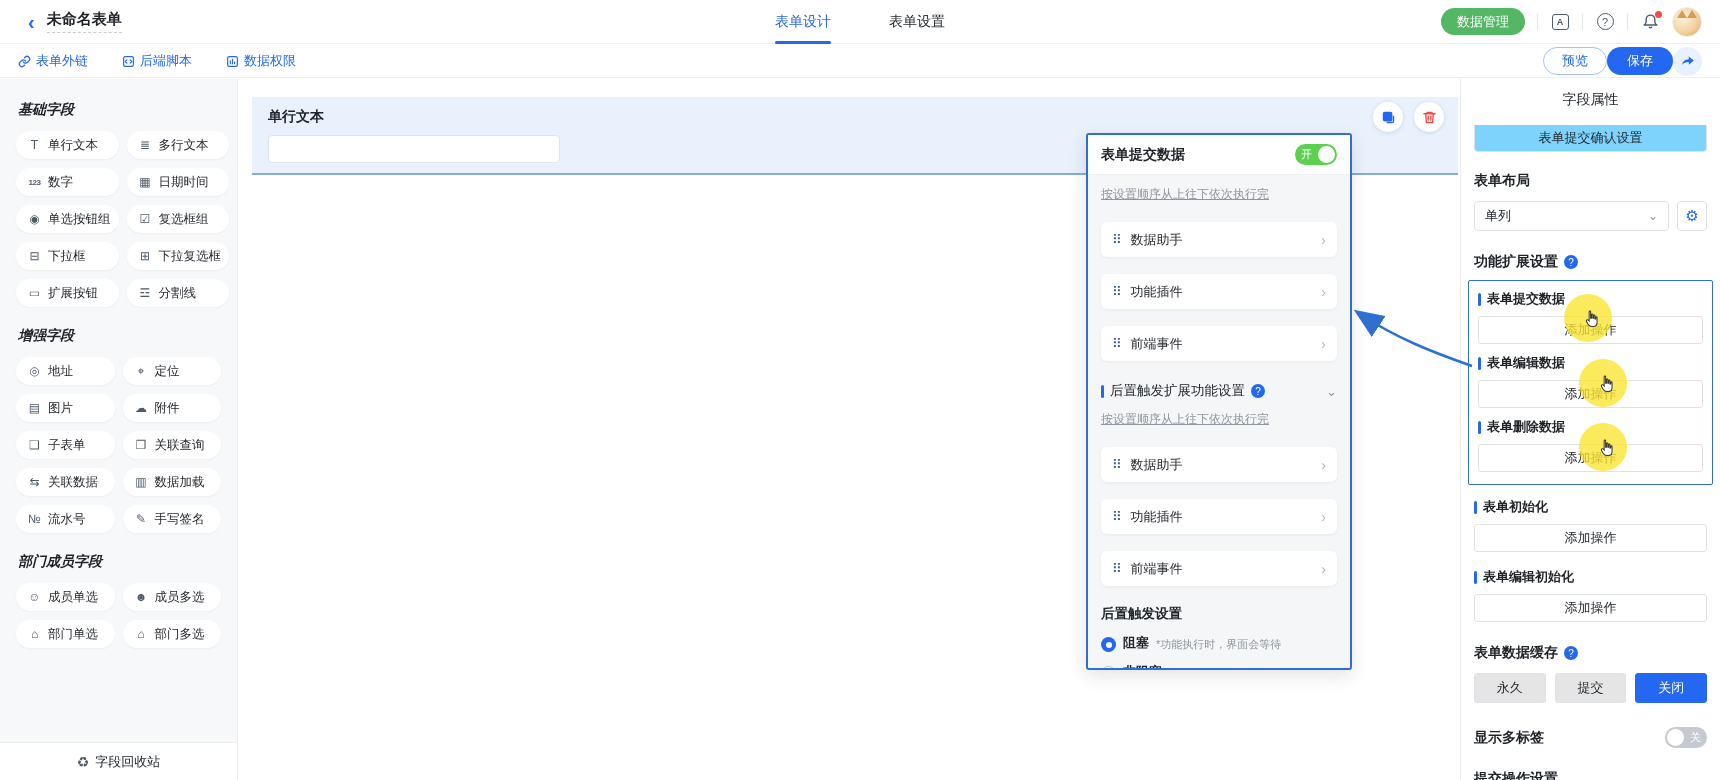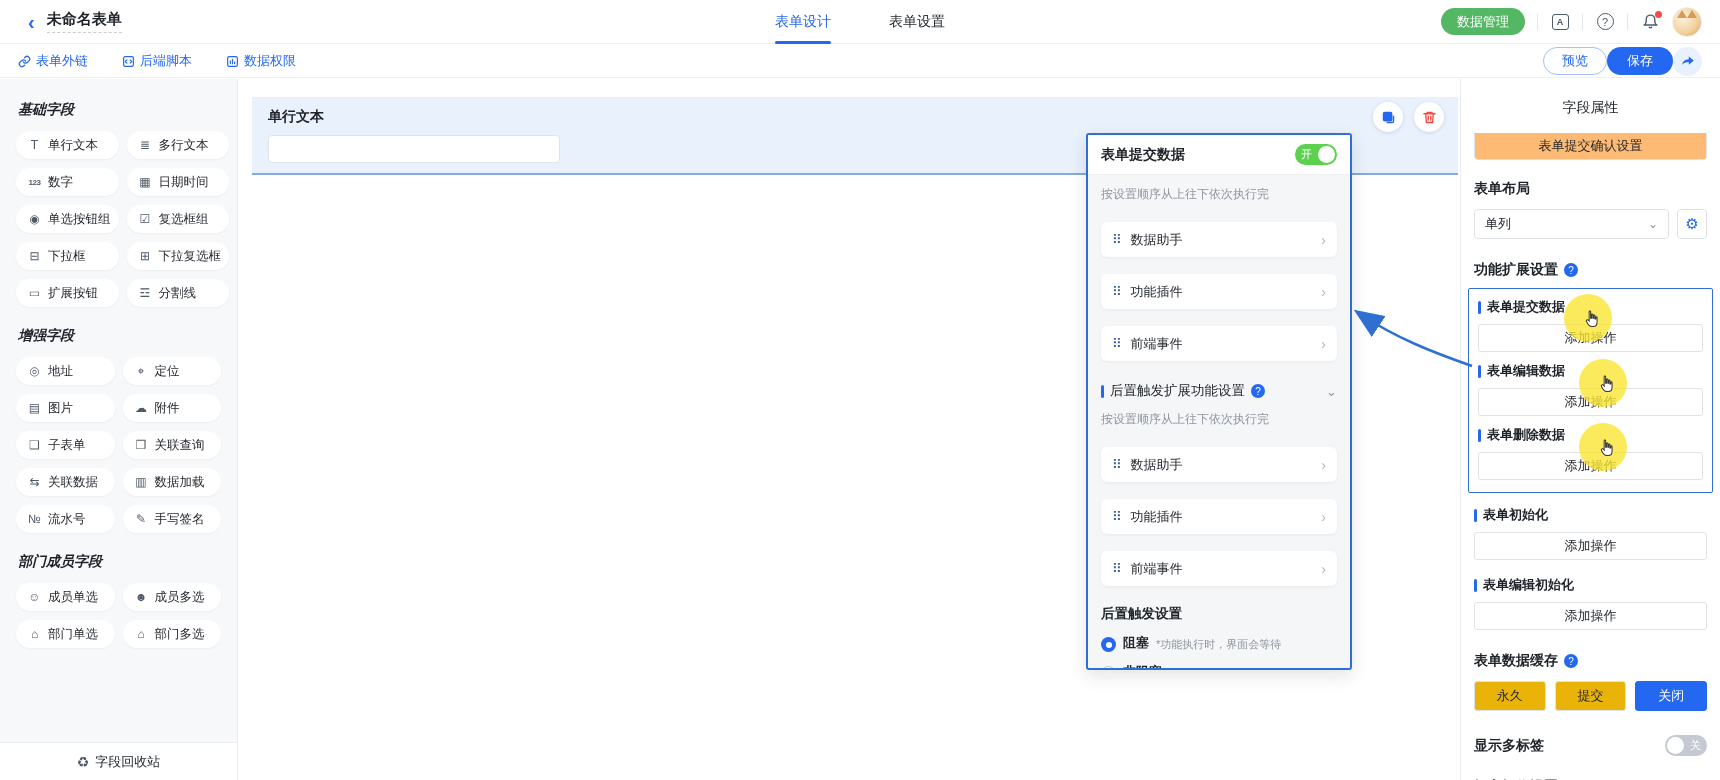--- a/index.html
+++ b/index.html
@@ -61,21 +61,21 @@
             display:flex; align-items:center; justify-content:center; cursor:pointer; }
 
   
   .fpanel { position:absolute; left:1086px; top:133px; width:266px; height:537px; background:#f4f6f8;
             border:2px solid #2f6fd2; border-radius:3px; box-shadow:0 6px 18px rgba(31,35,41,.12); z-index:20; overflow:hidden; }
   .fp-head { height:40px; background:#fff; display:flex; align-items:center; justify-content:space-between; padding:0 13px; border-bottom:1px solid #f0f1f3; }
   .fp-title { font-size:14px; font-weight:700; }
   .toggle-on { width:42px; height:21px; background:#5cd14e; border-radius:11px; position:relative; display:flex; align-items:center; cursor:pointer; }
   .toggle-on .t-lb { color:#fff; font-size:11px; margin-left:6px; }
   .toggle-on .t-knob { position:absolute; right:2px; top:2px; width:17px; height:17px; border-radius:50%; background:#fff; }
-  .fp-hint { font-size:12px; color:#8f959e; padding:11px 13px 2px; }
+  .fp-hint { font-size:12px; color:#8f959e; padding:11px 13px 2px;text-decoration:underline; }
   .fp-card { margin:0 13px; margin-top:17px; height:35px; background:#fff; border-radius:6px; box-shadow:0 1px 3px rgba(31,35,41,.06);
              display:flex; align-items:center; padding:0 11px; gap:9px; cursor:pointer; }
   .fp-card .drag { color:#3c5a96; font-size:13px; cursor:grab; }
   .fp-card .fc-lb { font-size:13px; }
   .fp-card .chev { margin-left:auto; color:#b0b5bd; font-size:14px; }
   .fp-sec { display:flex; align-items:center; gap:6px; padding:0 13px; margin-top:21px; }
   .blue-bar { width:3px; height:13px; background:#2468f2; border-radius:2px; flex:none; }
   .fp-sec-title { font-size:13.5px; font-weight:400; }
   .q-badge { width:14px; height:14px; border-radius:50%; background:#2468f2; color:#fff; font-size:10px; display:inline-flex; align-items:center; justify-content:center; flex:none; cursor:pointer; }
   .fp-sec .chev-d { margin-left:auto; color:#8f959e; font-size:13px; cursor:pointer; }
@@ -83,40 +83,40 @@
   .fp-radio { display:flex; align-items:flex-end; gap:7px; padding:0 13px; margin-top:11px; cursor:pointer; }
   .radio-dot { width:15px; height:15px; border-radius:50%; flex:none; position:relative; }
   .radio-dot.sel { background:#2468f2; }
   .radio-dot.sel::after { content:""; position:absolute; left:4.5px; top:4.5px; width:6px; height:6px; border-radius:50%; background:#fff; }
   .radio-dot.unsel { background:#fff; border:1.5px solid #b9bec7; }
   .fp-radio .r-lb { font-size:13px; font-weight:700; }
   .fp-radio .r-desc { font-size:11px; color:#8f959e; }
 
   
   .rpanel { position:absolute; top:79px; right:0; bottom:0; width:260px; background:#fff; border-left:1px solid #e9ebee; z-index:10; overflow:hidden; }
-  .rp-tabs { height:42px; display:flex;margin-top:8px; }
+  .rp-tabs { height:42px; display:flex; }
   .rp-tab { flex:1; display:flex; align-items:center; justify-content:center; font-size:14px; color:#1f2329; position:relative; cursor:pointer; }
   .rp-tab.active { color:#2468f2; }
   .rp-tab.active .underline { position:absolute; bottom:0; left:50%; transform:translateX(-50%); width:64px; height:3px; background:#2468f2; border-radius:2px; }
   .rp-content { padding:4px 13px 0; position:relative; }
-  .confirm-btn { width:100%; height:27px; border:1px solid #dfe3e8; border-radius:0 0 4px 4px; border-top:none; background:#fdba74; font-size:13px; color:#1f2329; cursor:pointer; }
+  .confirm-btn { width:100%; height:27px; border:1px solid #dfe3e8; border-radius:0 0 4px 4px; border-top:none; background:#7dd3fc; font-size:13px; color:#1f2329; cursor:pointer; }
   .rp-label { font-size:14px; font-weight:700; margin-top:20px; }
   .layout-row { display:flex; gap:8px; margin-top:11px;border-radius:10px; }
   .rp-select { flex:1; height:30px; border:1px solid #dfe3e8; border-radius:4px; background:#fff; display:flex; align-items:center; padding:0 10px; font-size:13px; cursor:pointer; }
   .rp-select .chev-d { margin-left:auto; color:#8f959e; font-size:12px; }
   .gear-btn { width:30px; height:30px; border:1px solid #dfe3e8; border-radius:4px; background:#fff; color:#2468f2; font-size:15px; display:flex; align-items:center; justify-content:center; cursor:pointer; }
   .rp-sec-head { display:flex; align-items:center; gap:6px; margin-top:22px; }
   .rp-sec-title { font-size:14px; font-weight:700; }
   .hl-box { border:1.5px solid #2f6fd2; border-radius:2px; margin:9px -6px 0; padding:7px 9px 12px; }
   .grp { margin-top:10px; }
   .grp:first-child { margin-top:2px; }
   .grp-label { display:flex; align-items:center; gap:6px; font-size:13px; font-weight:700; }
   .add-btn { width:100%; height:28px; margin-top:8px; border:1px solid #dfe3e8; border-radius:3px; background:#fff; font-size:13px; color:#1f2329; cursor:pointer; }
   .cache-row { display:flex; gap:9px; margin-top:11px; }
-  .cache-btn { flex:1; height:30px; border:1px solid #dfe3e8; border-radius:3px; background:#eab308; font-size:13px; color:#1f2329; cursor:pointer; }
+  .cache-btn { flex:1; height:30px; border:1px solid #dfe3e8; border-radius:3px; background:#e5e5e5; font-size:13px; color:#1f2329; cursor:pointer; }
   .cache-btn.active { background:#2468f2; border-color:#2468f2; color:#fff; }
   .switch-row { display:flex; align-items:center; justify-content:space-between; margin-top:24px; }
   .toggle-off { width:42px; height:21px; background:#c5c9d1; border-radius:11px; position:relative; display:flex; align-items:center; justify-content:flex-end; cursor:pointer; }
   .toggle-off .t-lb { color:#fff; font-size:11px; margin-right:6px; }
   .toggle-off .t-knob { position:absolute; left:2px; top:2px; width:17px; height:17px; border-radius:50%; background:#fff; }
 
   
   .arrow-svg { position:absolute; left:0; top:0; width:1720px; height:780px; z-index:30; pointer-events:none; }
   .hl-circle { position:absolute; width:48px; height:48px; border-radius:50%; background:rgba(250,228,45,.78); z-index:40; pointer-events:none; display:flex; align-items:center; justify-content:center; }
   .hl-circle svg { margin:4px 0 0 6px; }

